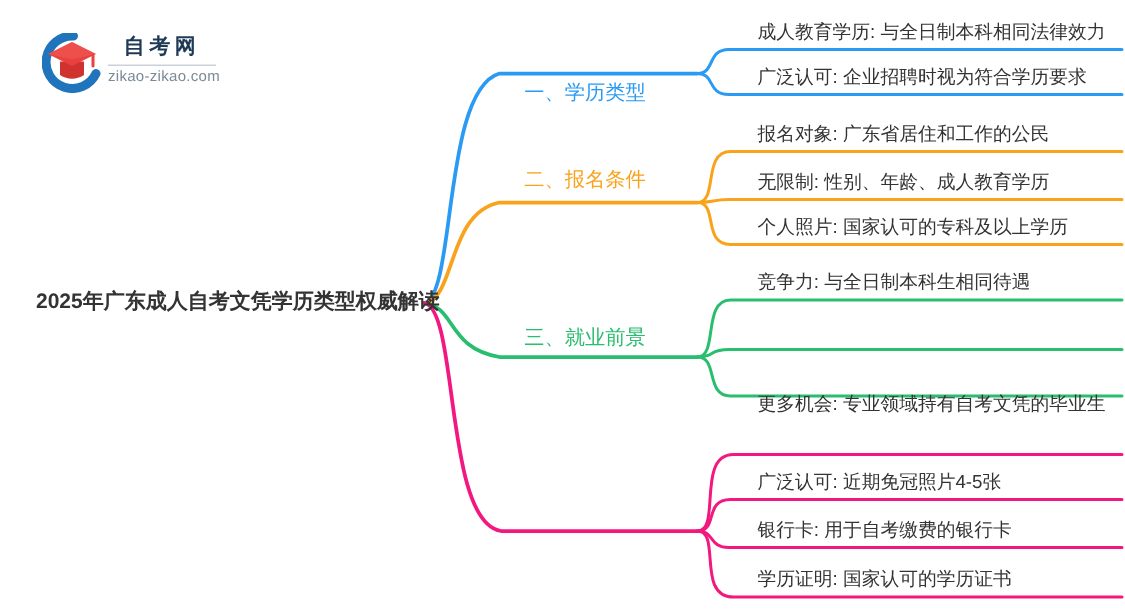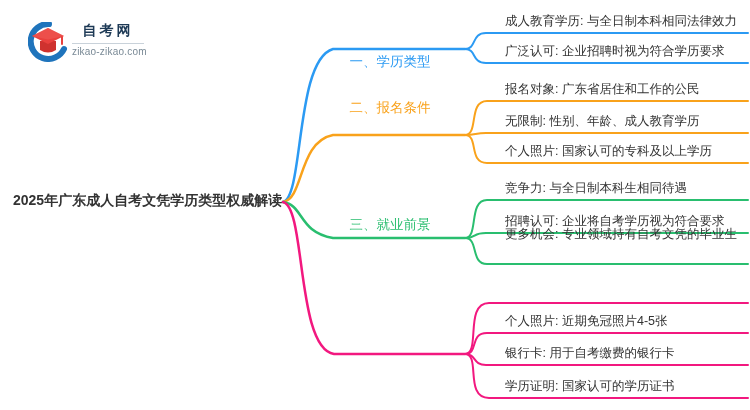--- a/index.html
+++ b/index.html
@@ -8,26 +8,26 @@
   }
   html,body{margin:0;padding:0;}
   body{
     width:750px;height:410px;background:#ffffff;position:relative;overflow:hidden;
     font-family:"Liberation Sans","DejaVu Sans",sans-serif;
   }
   .stage{position:absolute;left:0;top:0;width:750px;height:410px;}
   #lines{position:absolute;left:0;top:0;z-index:0;}
   .node{position:absolute;white-space:nowrap;z-index:2;line-height:1.25;}
   .central{
-    left:13px;top:192px;width:256px;text-align:left;
+    left:24px;top:192px;width:256px;text-align:left;
     font-weight:bold;font-size:14px;color:var(--ink);
   }
   .branch{width:150px;left:315px;text-align:center;font-size:13.5px;}
   .b1{top:28px;color:var(--c1);margin-top:26px;}
-  .b2{top:100px;color:var(--c2);}
+  .b2{top:112px;color:var(--c2);}
   .b3{top:217px;color:var(--c3);}
   .b4{top:333px;color:var(--c4);}
   .leaf{left:505px;width:243px;font-size:12.5px;color:var(--ink);text-align:left;}
   
   .logo{position:absolute;left:28px;top:20px;width:118px;height:46px;z-index:3;cursor:pointer;}
   .logo-icon{position:absolute;left:0;top:2px;width:40px;height:40px;}
   .logo-text{position:absolute;left:44px;top:2px;width:72px;text-align:center;}
   .logo-name{font-size:14px;font-weight:bold;color:var(--navy);letter-spacing:3px;white-space:nowrap;}
   .logo-divider{height:1px;background:#c9d2da;margin:3px 0 2px 0;}
   .logo-domain{font-size:10px;color:var(--grey);white-space:nowrap;letter-spacing:0.2px;}
@@ -83,20 +83,19 @@
   <div class="node branch b3">三、就业前景</div>
 
   <div class="node leaf" style="top:14px">成人教育学历: 与全日制本科相同法律效力</div>
   <div class="node leaf" style="top:82px">报名对象: 广东省居住和工作的公民</div>
 
   <div class="node leaf" style="top:44px">广泛认可: 企业招聘时视为符合学历要求</div>
   <div class="node leaf" style="top:114px">无限制: 性别、年龄、成人教育学历</div>
   <div class="node leaf" style="top:144px">个人照片: 国家认可的专科及以上学历</div>
 
   <div class="node leaf" style="top:181px">竞争力: 与全日制本科生相同待遇</div>
-  <div class="node leaf" style="top:214px">招聘认可: 企业将自考学历视为符合要求</div>
-  <div class="node leaf" style="top:227px">更多机会: 专业领域持有自考文凭的毕业生</div>
+  <div class="node leaf" style="top:262px">更多机会: 专业领域持有自考文凭的毕业生</div>
 
-  <div class="node leaf" style="top:314px">个人照片: 近期免冠照片4-5张</div>
+  <div class="node leaf" style="top:314px">广泛认可: 近期免冠照片4-5张</div>
   <div class="node leaf" style="top:346px">银行卡: 用于自考缴费的银行卡</div>
   <div class="node leaf" style="top:379px">学历证明: 国家认可的学历证书</div>
 
 </div>
 
 </body></html>

